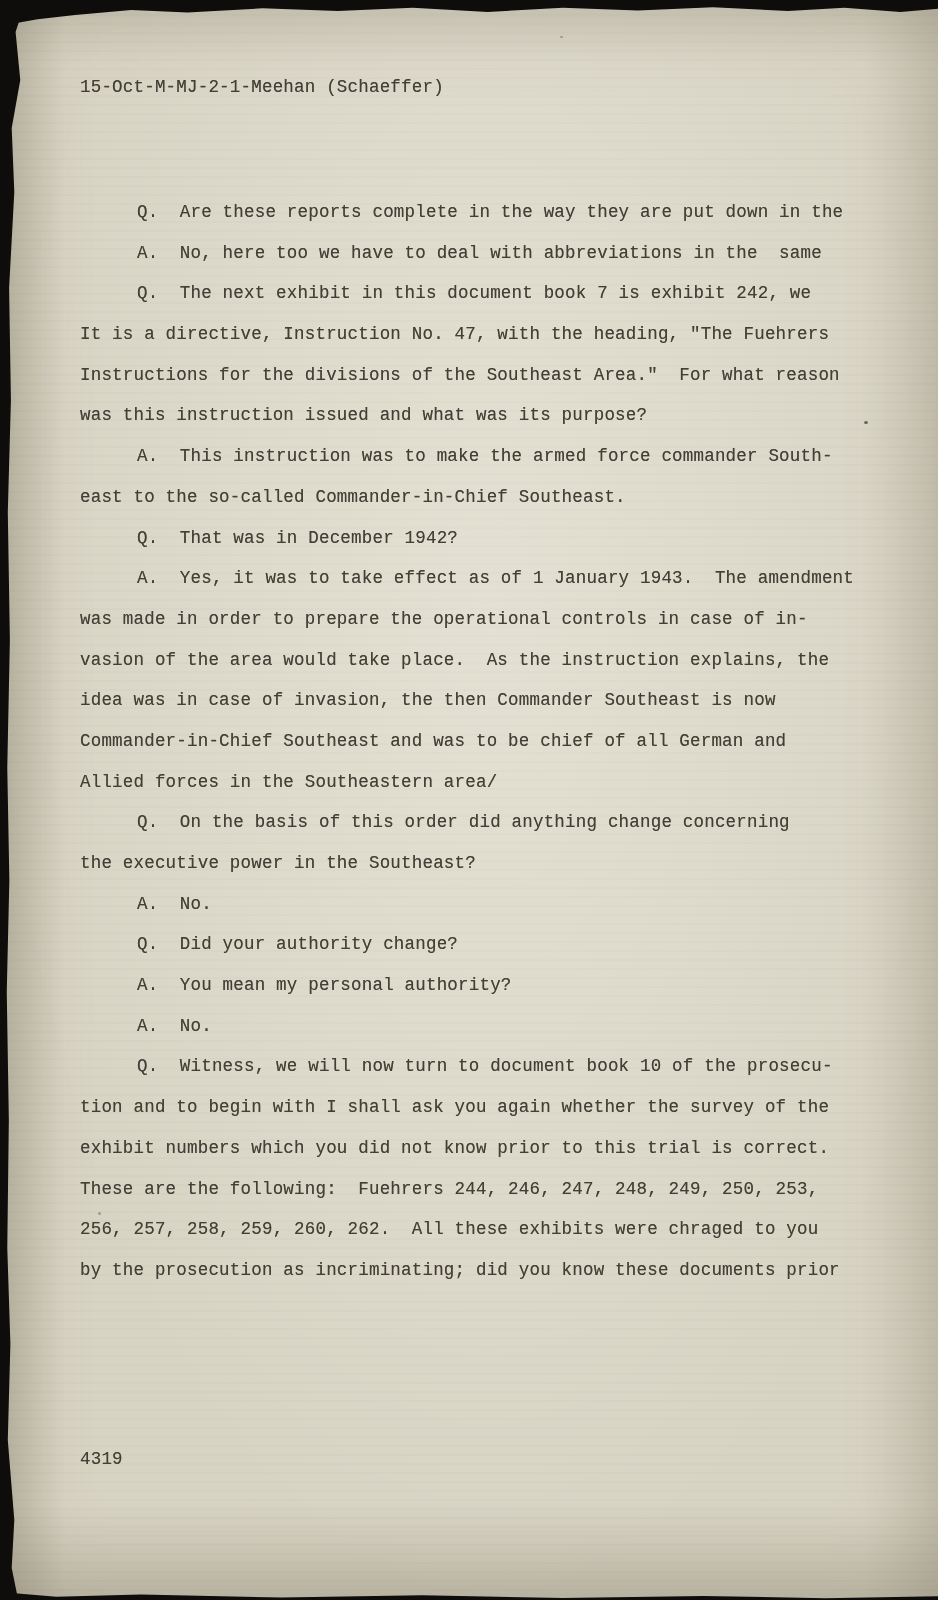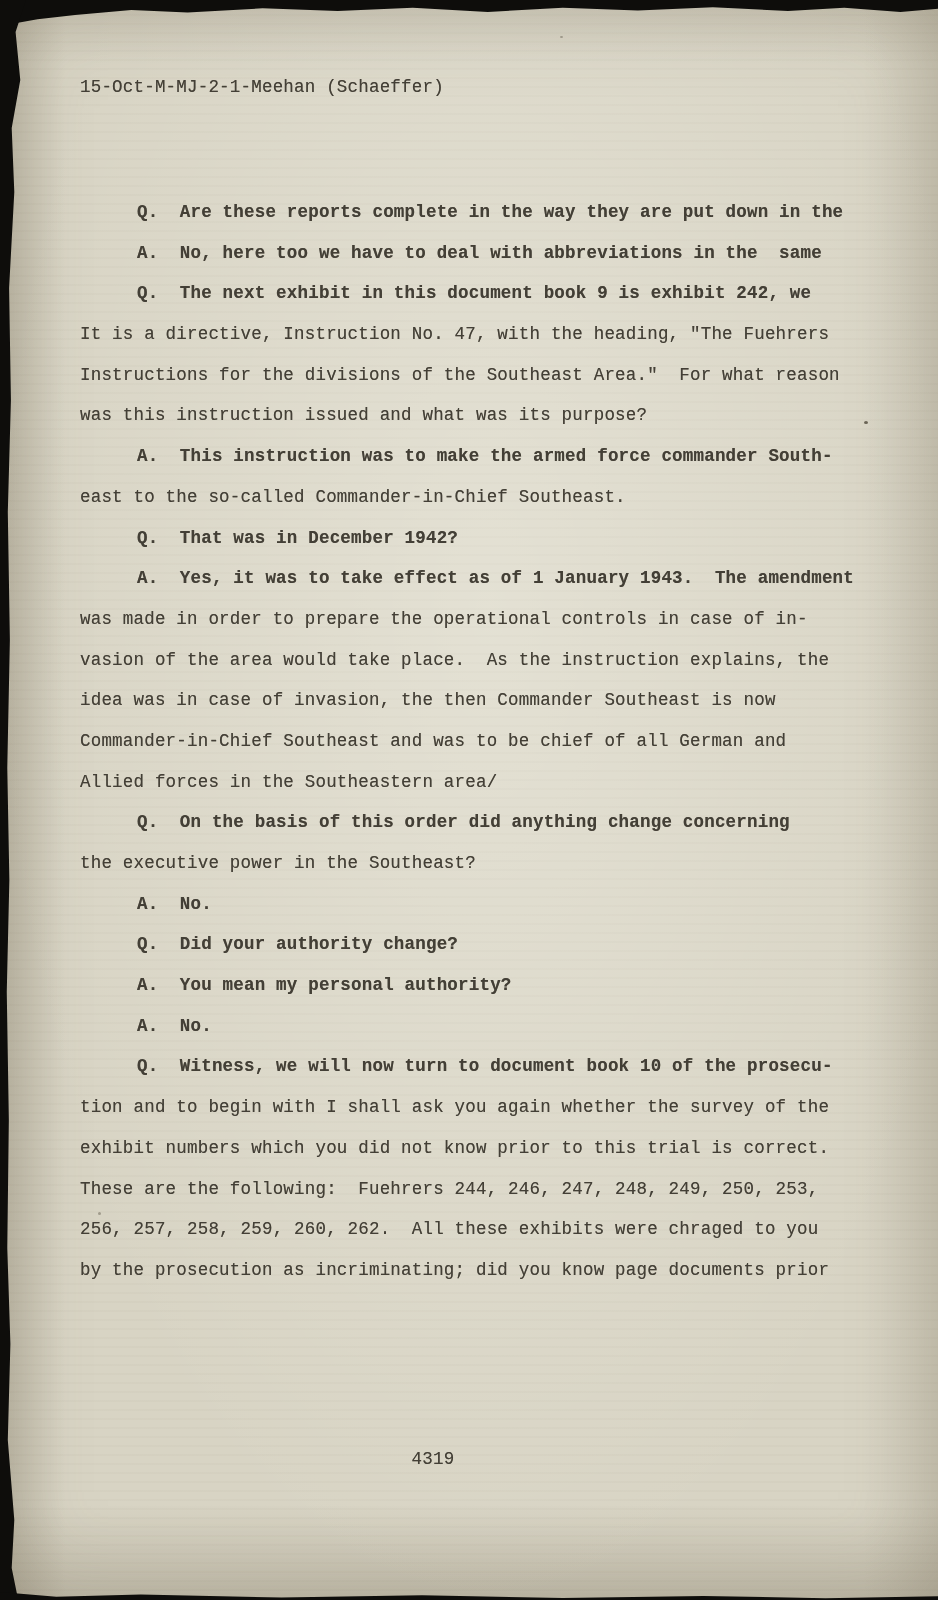--- a/index.html
+++ b/index.html
@@ -79,27 +79,26 @@
     left: 80px;
     top: 192px;
     right: 30px;
     font-size: 17.5px;
   }
   .line {
     white-space: pre;
     line-height: 40.7px;
     height: 40.7px;
   }
-  .line.indent { padding-left: 57px; font-weight: bold; }
+  .line.indent { padding-left: 57px; }
   .page-number {
     position: absolute;
     top: 1448px;
     left: 80px;
     width: 706px;
-    text-align: center;
     font-size: 17.5px;
     line-height: 22px;
   }
 </style>
 </head>
 <body>
 
 <div class="scan">
   <div class="paper"></div>
 
@@ -111,21 +110,21 @@
   <div class="speck speck-2"></div>
   <div class="speck speck-3"></div>
 
   <div class="doc-header ink">
     <div class="hline">15-Oct-M-MJ-2-1-Meehan (Schaeffer)</div>
   </div>
 
   <div class="lines ink">
       <div class="line indent">Q.  Are these reports complete in the way they are put down in the</div>
       <div class="line indent">A.  No, here too we have to deal with abbreviations in the  same</div>
-      <div class="line indent">Q.  The next exhibit in this document book 9 is exhibit 242, we</div>
+      <div class="line indent">Q.  The next exhibit in this document book 7 is exhibit 242, we</div>
       <div class="line">It is a directive, Instruction No. 47, with the heading, "The Fuehrers</div>
       <div class="line">Instructions for the divisions of the Southeast Area."  For what reason</div>
       <div class="line">was this instruction issued and what was its purpose?</div>
       <div class="line indent">A.  This instruction was to make the armed force commander South-</div>
       <div class="line">east to the so-called Commander-in-Chief Southeast.</div>
       <div class="line indent">Q.  That was in December 1942?</div>
       <div class="line indent">A.  Yes, it was to take effect as of 1 January 1943.  The amendment</div>
       <div class="line">was made in order to prepare the operational controls in case of in-</div>
       <div class="line">vasion of the area would take place.  As the instruction explains, the</div>
       <div class="line">idea was in case of invasion, the then Commander Southeast is now</div>
@@ -135,17 +134,17 @@
       <div class="line">the executive power in the Southeast?</div>
       <div class="line indent">A.  No.</div>
       <div class="line indent">Q.  Did your authority change?</div>
       <div class="line indent">A.  You mean my personal authority?</div>
       <div class="line indent">A.  No.</div>
       <div class="line indent">Q.  Witness, we will now turn to document book 10 of the prosecu-</div>
       <div class="line">tion and to begin with I shall ask you again whether the survey of the</div>
       <div class="line">exhibit numbers which you did not know prior to this trial is correct.</div>
       <div class="line">These are the following:  Fuehrers 244, 246, 247, 248, 249, 250, 253,</div>
       <div class="line">256, 257, 258, 259, 260, 262.  All these exhibits were chraged to you</div>
-      <div class="line">by the prosecution as incriminating; did you know page documents prior</div>
+      <div class="line">by the prosecution as incriminating; did you know these documents prior</div>
     </div>
 
   <div class="page-number ink">4319</div>
 </div>
 
 </body></html>

